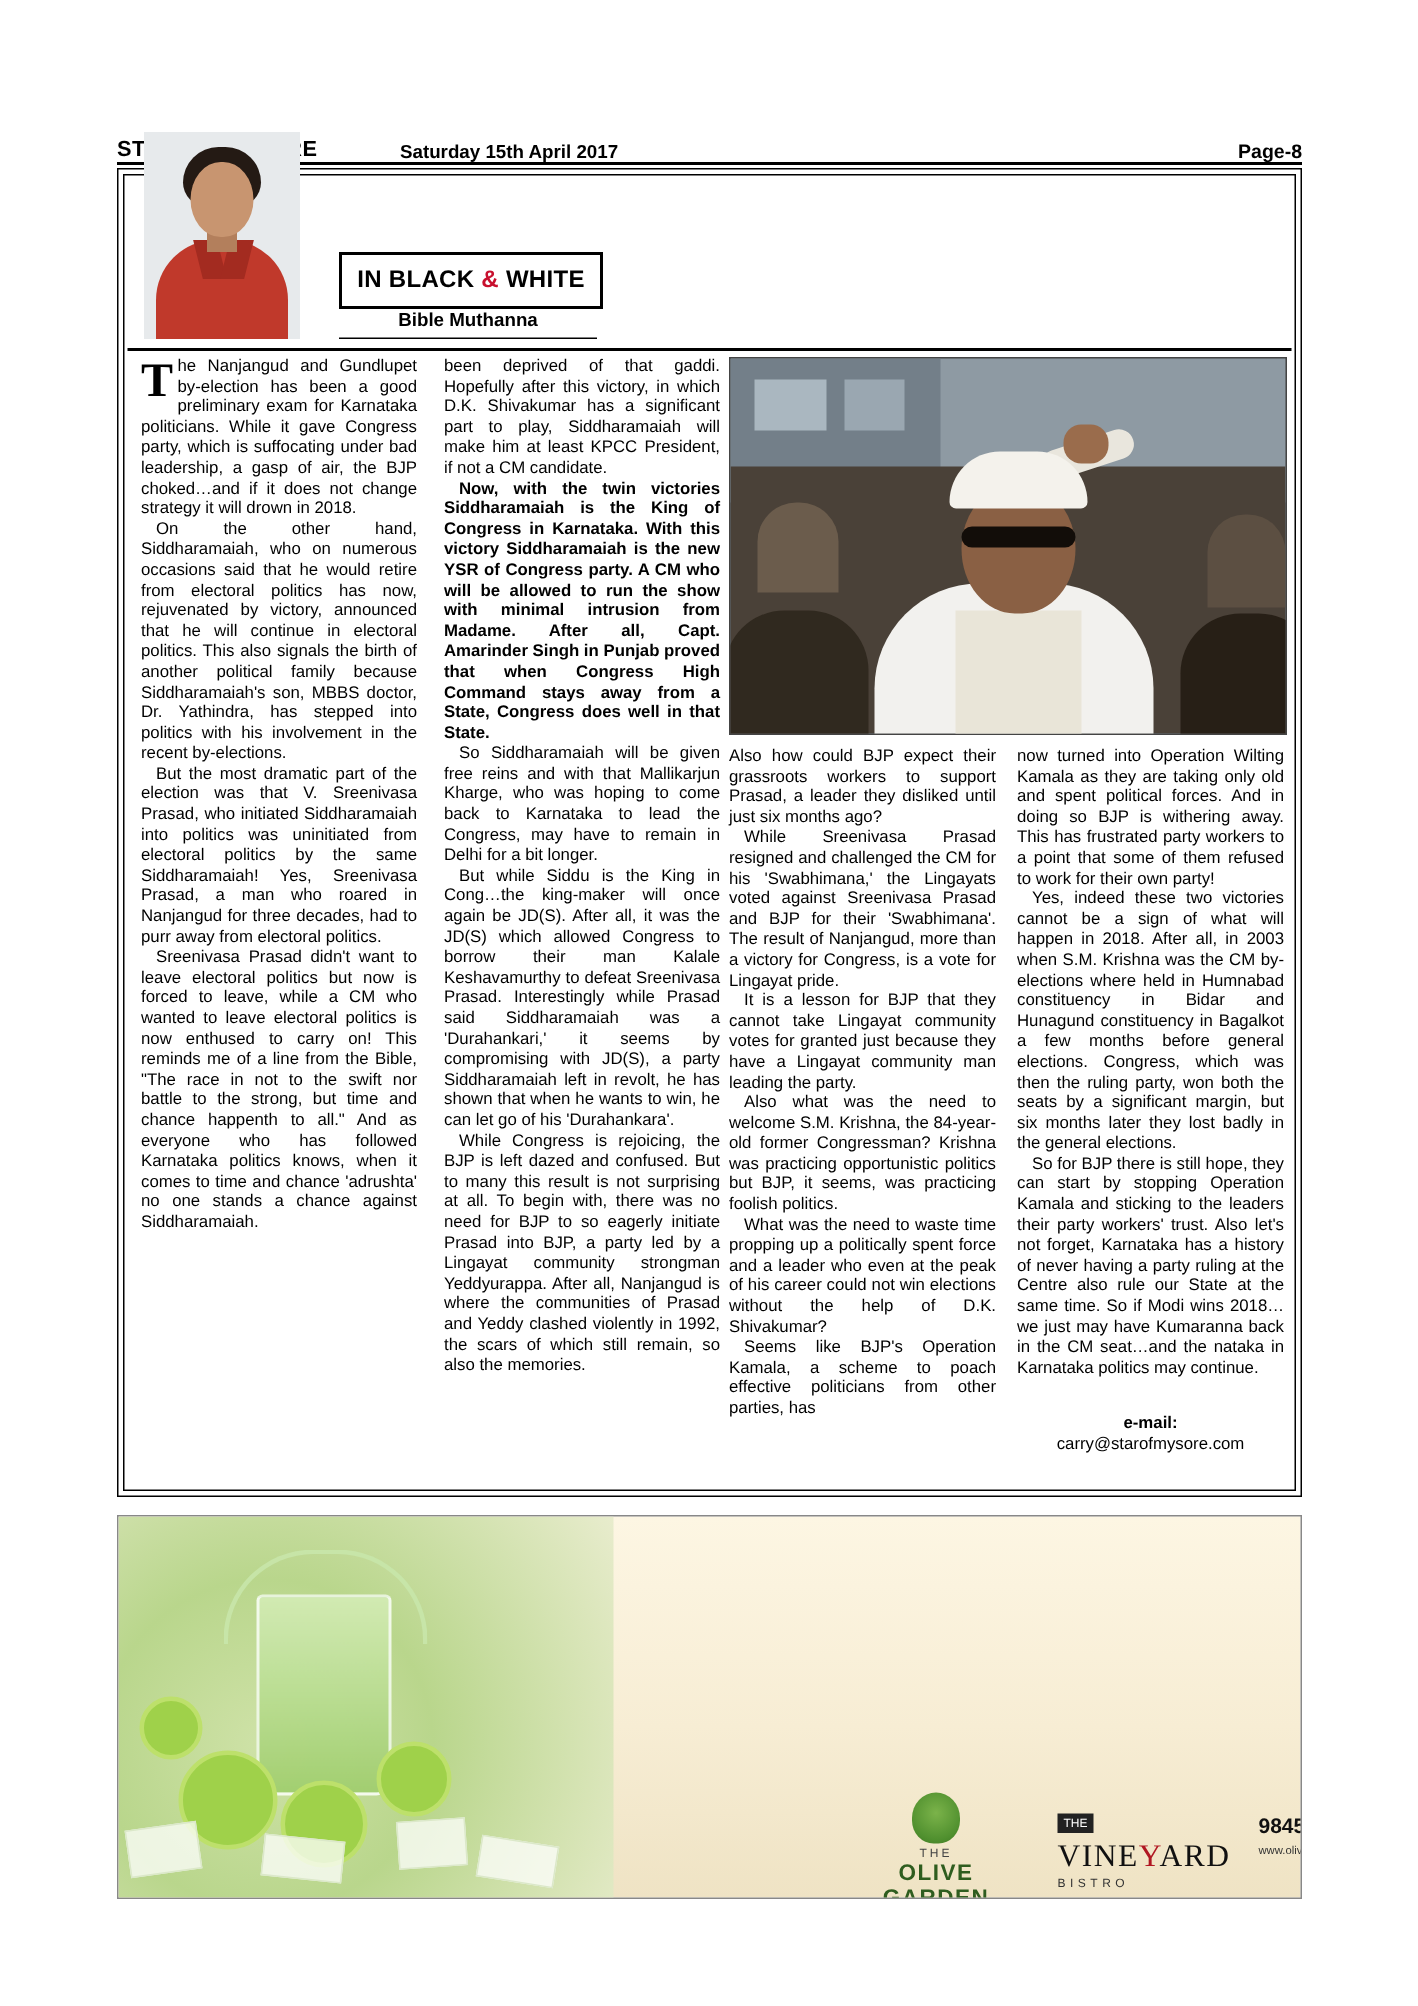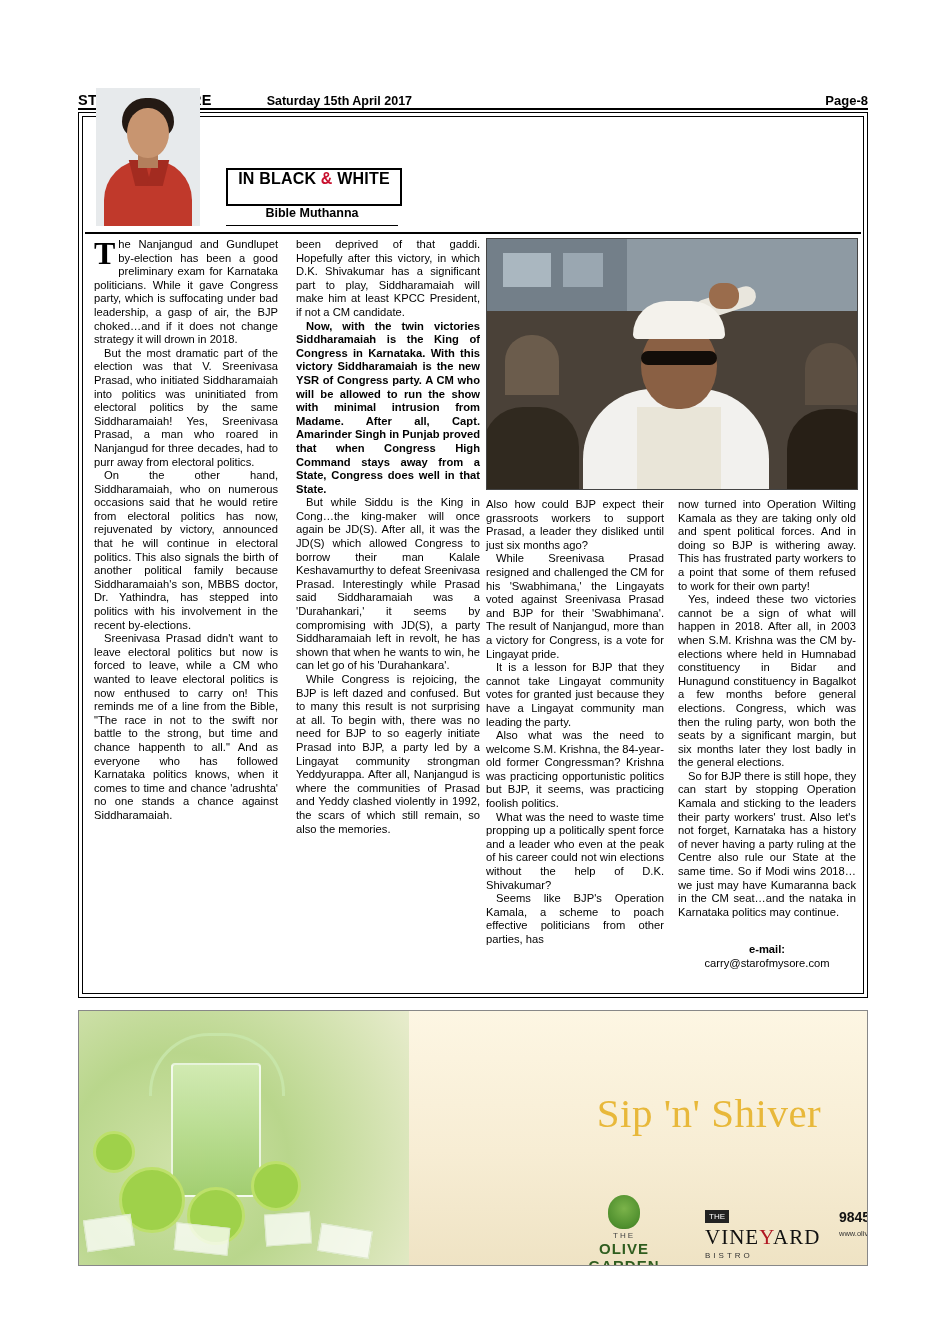--- a/index.html
+++ b/index.html
@@ -68,21 +68,21 @@
     position:absolute;left:36px;top:72px;width:16px;height:26px;background:#a32b20;
     transform:skewX(14deg);
   }
   .ph-collarR{
     position:absolute;left:54px;top:72px;width:16px;height:26px;background:#a32b20;
     transform:skewX(-14deg);
   }
   
   .badge-wrap{
     position:absolute;left:226px;top:168px;width:172px;height:34px;
-    border:2px solid #000;background:#fff;display:flex;align-items:flex-start;justify-content:center;
+    border:2px solid #000;background:#fff;display:flex;align-items:center;justify-content:center;
   }
   .badge-wrap .bw{
     font-size:16px;font-weight:bold;letter-spacing:.2px;
   }
   .badge-amp{color:#c8102e;font-weight:bold;}
   .byline{
     position:absolute;left:226px;top:206px;width:172px;
     text-align:center;font-size:12.5px;font-weight:bold;
   }
   .byline-rule{
@@ -284,27 +284,28 @@
     <div class="np-glass"></div>
     <div class="np-cap"></div>
     <div class="np-hand"></div>
     <div class="np-h3"></div>
     <div class="np-h4"></div>
   </div>
 
   <div class="cols">
     <div class="col col1">
       <p class="noind"><span class="dropcap">T</span><span>he Nanjangud and Gundlupet by-election has been a good preliminary exam for Karnataka politicians. While it gave Congress party, which is suffocating under bad leadership, a gasp of air, the BJP choked…and if it does not change strategy it will drown in 2018.</span></p>
+      <p>On the other hand, Siddharamaiah, who on numerous occasions said that he would retire from electoral politics has now, rejuvenated by victory, announced that he will continue in electoral politics.  This also signals the birth of another political family because Siddharamaiah's son, MBBS doctor, Dr. Yathindra, has stepped into politics with his involvement in the recent by-elections.</p>
       <p>But the most dramatic part of the election was that V. Sreenivasa Prasad, who initiated Siddharamaiah into politics was uninitiated from electoral politics by the same Siddharamaiah! Yes, Sreenivasa Prasad, a man who roared in Nanjangud for three decades, had to purr away from electoral politics.</p>
-      <p>On the other hand, Siddharamaiah, who on numerous occasions said that he would retire from electoral politics has now, rejuvenated by victory, announced that he will continue in electoral politics.  This also signals the birth of another political family because Siddharamaiah's son, MBBS doctor, Dr. Yathindra, has stepped into politics with his involvement in the recent by-elections.</p>
       <p>Sreenivasa Prasad didn't want to leave electoral politics but now is forced to leave, while a CM who wanted to leave electoral politics is now enthused to carry on! This reminds me of a line from the Bible, "The race in not to the swift nor battle to the strong, but time and chance happenth to all." And as everyone who has followed Karnataka politics knows, when it comes to time and chance 'adrushta' no one stands a chance against Siddharamaiah.</p>
     </div>
     <div class="col col2">
       <p class="noind">been deprived of that gaddi. Hopefully after this victory, in which D.K. Shivakumar has a significant part to play, Siddharamaiah will make him at least KPCC President, if not a CM candidate.</p>
       <p style="font-weight:bold">Now, with the twin victories Siddharamaiah is the King of Congress in Karnataka. With this victory Siddharamaiah is the new YSR of Congress party.  A CM who will be allowed to run the show with minimal intrusion from Madame. After all, Capt. Amarinder Singh in Punjab proved that when Congress High Command stays away from a State, Congress does well in that State.</p>
+      <p>So Siddharamaiah will be given free reins and with that Mallikarjun Kharge, who was hoping to come back to Karnataka to lead the Congress, may have to remain in Delhi for a bit longer.</p>
       <p>But while Siddu is the King in Cong…the king-maker will once again be JD(S).  After all, it was the JD(S) which allowed Congress to borrow their man Kalale Keshavamurthy to defeat Sreenivasa Prasad. Interestingly while Prasad said Siddharamaiah was a 'Durahankari,' it seems by compromising with JD(S), a party Siddharamaiah left in revolt, he has shown that when he wants to win, he can let go of his 'Durahankara'.</p>
       <p>While Congress is rejoicing, the BJP is left dazed and confused. But to many this result is not surprising at all. To begin with, there was no need for BJP to so eagerly initiate Prasad into BJP, a party led by a Lingayat community strongman Yeddyurappa. After all, Nanjangud is where the communities of Prasad and Yeddy clashed violently in 1992, the scars of which still remain, so also the memories.</p>
     </div>
   </div>
 
   <div class="col3">
     <p class="noind">Also how could BJP expect their grassroots workers to support Prasad, a leader they disliked until just six months ago?</p>
     <p>While Sreenivasa Prasad resigned and challenged the CM for his 'Swabhimana,' the Lingayats voted against Sreenivasa Prasad and BJP for their 'Swabhimana'. The result of Nanjangud, more than a victory for Congress, is a vote for Lingayat pride.</p>
     <p>It is a lesson for BJP that they cannot take Lingayat community votes for granted just because they have a Lingayat community man leading the party.</p>
     <p>Also what was the need to welcome S.M. Krishna, the 84-year-old former Congressman? Krishna was practicing opportunistic politics but BJP, it seems, was practicing foolish politics.</p>
@@ -329,21 +330,20 @@
       <div class="ad-glass"></div>
       <div class="lime l4"></div>
       <div class="lime l1"></div>
       <div class="lime l2"></div>
       <div class="lime l3"></div>
       <div class="ice i1"></div>
       <div class="ice i2"></div>
       <div class="ice i3"></div>
       <div class="ice i4"></div>
     </div>
-    <div class="ad-slogan">Sip 'n' Shiver</div>
 
     <div class="ad-logo1">
       <div class="tree"></div>
       <div class="t1">THE</div>
       <div class="t2">OLIVE GARDEN</div>
     </div>
 
     <div class="ad-logo2">
       <div>
         <span class="badge">THE</span><span class="word"><span>VINE</span><span class="y">Y</span><span>ARD</span></span>

